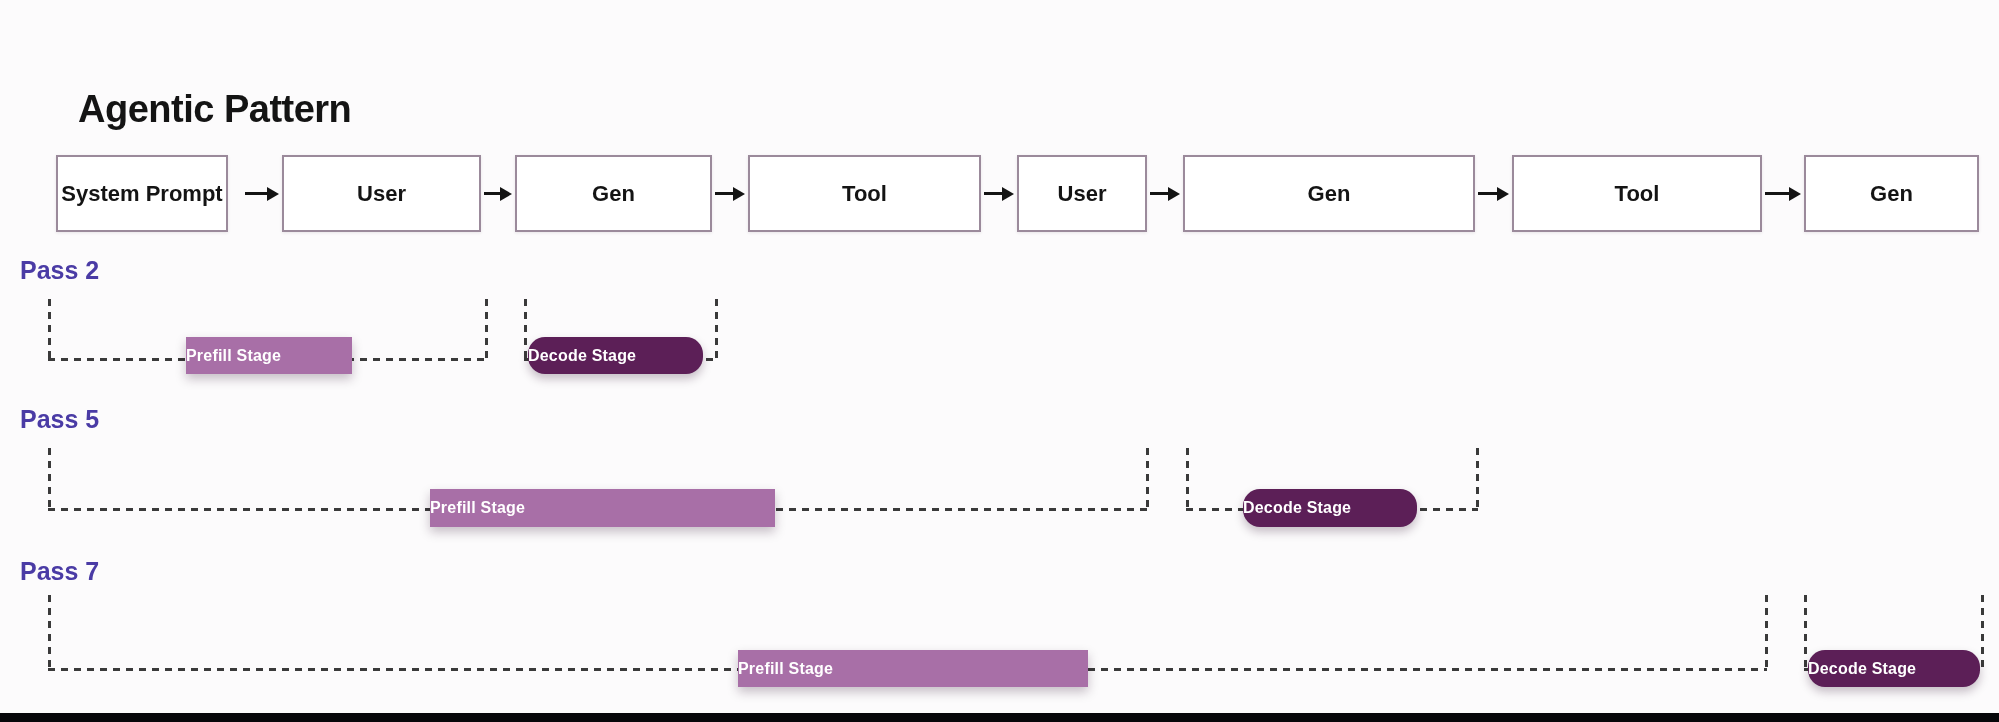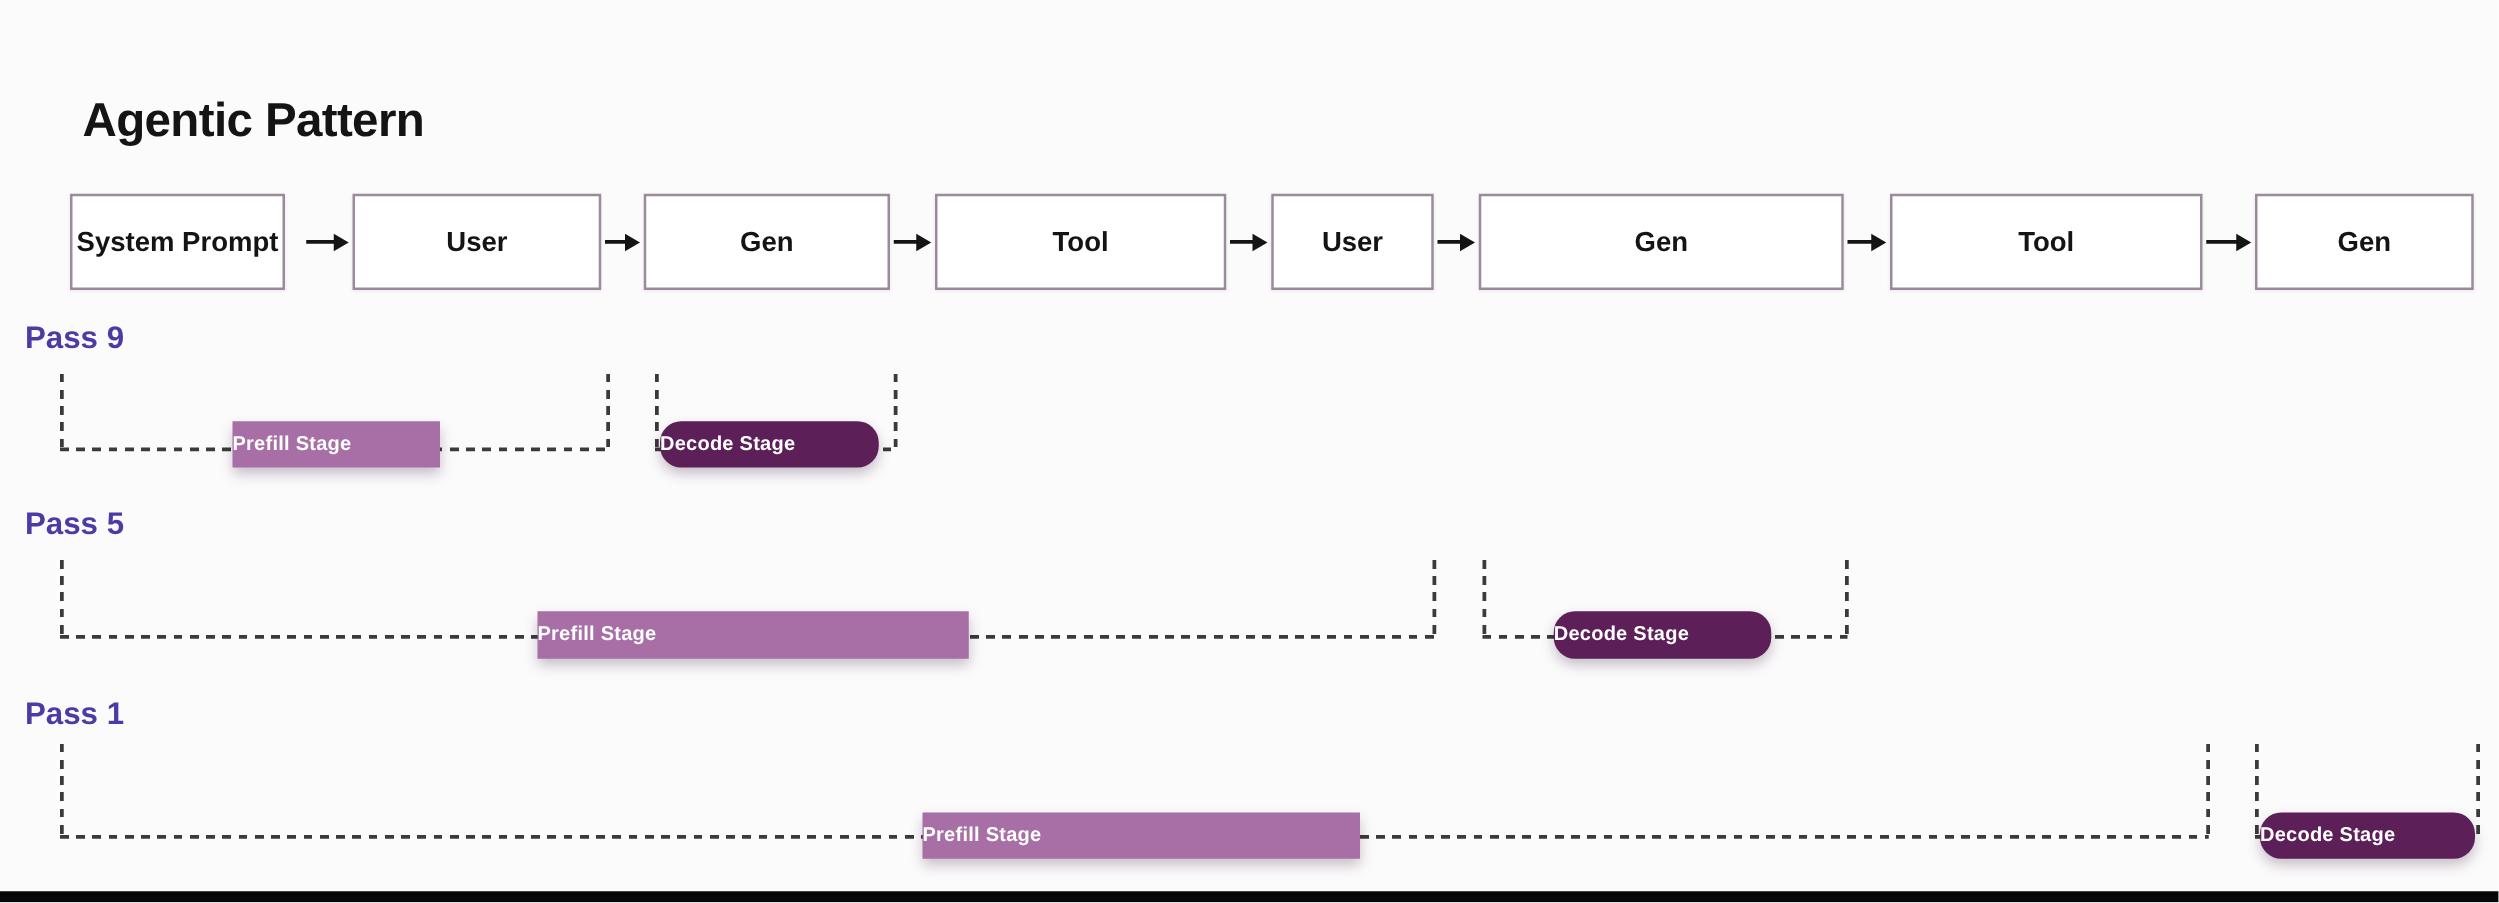--- a/index.html
+++ b/index.html
@@ -8,21 +8,21 @@
     width: 1999px;
     height: 722px;
     background: #fcfbfc;
     overflow: hidden;
     font-family: "Liberation Sans", sans-serif;
   }
   .page-title {
     position: absolute;
     left: 62px;
     top: 72px;
-    margin: 4px;
+    margin: 16px;
     font-size: 38px;
     font-weight: 800;
     letter-spacing: -0.5px;
     color: #141414;
   }
   .flow-box {
     position: absolute;
     box-sizing: border-box;
     border: 2px solid var(--box-border, #9b8a9b);
     background: #ffffff;
@@ -127,21 +127,21 @@
       <div class="flow-box" style="left: 1512px; top: 155px; width: 250px; height: 77px;">
         <span>Tool</span>
       </div>
       <div class="arrow-line" style="left: 1478px; top: 192px; width: 21px;"></div>
       <div class="arrow-head" style="left: 1497px; top: 186.5px;"></div>
       <div class="flow-box" style="left: 1804px; top: 155px; width: 175px; height: 77px;">
         <span>Gen</span>
       </div>
       <div class="arrow-line" style="left: 1765px; top: 192px; width: 26px;"></div>
       <div class="arrow-head" style="left: 1789px; top: 186.5px;"></div>
-      <div class="pass-label" style="top: 256px;">Pass 9</div>
+      <div class="pass-label" style="top: 256px;">Pass 2</div>
       <div class="dash-h" style="left: 48px; top: 358px; width: 439px;"></div>
       <div class="dash-v" style="left: 48px; top: 299px; height: 59px;"></div>
       <div class="dash-v" style="left: 485px; top: 299px; height: 59px;"></div>
       <div class="stage prefill" style="left: 186px; top: 337px; width: 166px; height: 37px;">
         <span>Prefill Stage</span>
       </div>
       <div class="dash-h" style="left: 524px; top: 358px; width: 193px;"></div>
       <div class="dash-v" style="left: 524px; top: 299px; height: 59px;"></div>
       <div class="dash-v" style="left: 715px; top: 299px; height: 59px;"></div>
       <div class="stage decode" style="left: 528px; top: 337px; width: 175px; height: 37px;">
@@ -153,21 +153,21 @@
       <div class="dash-v" style="left: 1146px; top: 448px; height: 60px;"></div>
       <div class="stage prefill" style="left: 430px; top: 489px; width: 345px; height: 38px;">
         <span>Prefill Stage</span>
       </div>
       <div class="dash-h" style="left: 1186px; top: 508px; width: 292px;"></div>
       <div class="dash-v" style="left: 1186px; top: 448px; height: 60px;"></div>
       <div class="dash-v" style="left: 1476px; top: 448px; height: 60px;"></div>
       <div class="stage decode" style="left: 1243px; top: 489px; width: 174px; height: 38px;">
         <span>Decode Stage</span>
       </div>
-      <div class="pass-label" style="top: 557px;">Pass 1</div>
+      <div class="pass-label" style="top: 557px;">Pass 7</div>
       <div class="dash-h" style="left: 48px; top: 668px; width: 1719px;"></div>
       <div class="dash-v" style="left: 48px; top: 595px; height: 73px;"></div>
       <div class="dash-v" style="left: 1765px; top: 595px; height: 73px;"></div>
       <div class="stage prefill" style="left: 738px; top: 650px; width: 350px; height: 37px;">
         <span>Prefill Stage</span>
       </div>
       <div class="dash-h" style="left: 1804px; top: 668px; width: 179px;"></div>
       <div class="dash-v" style="left: 1804px; top: 595px; height: 73px;"></div>
       <div class="dash-v" style="left: 1981px; top: 595px; height: 73px;"></div>
       <div class="stage decode" style="left: 1808px; top: 650px; width: 172px; height: 37px;">

